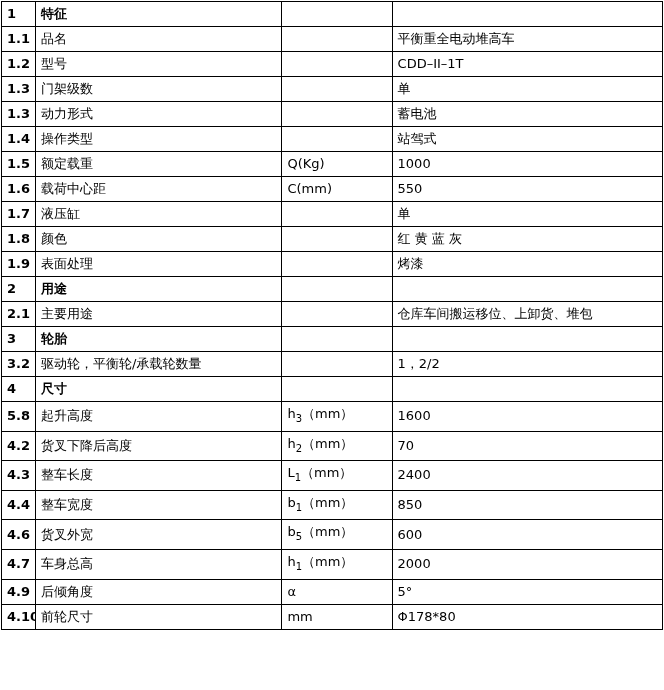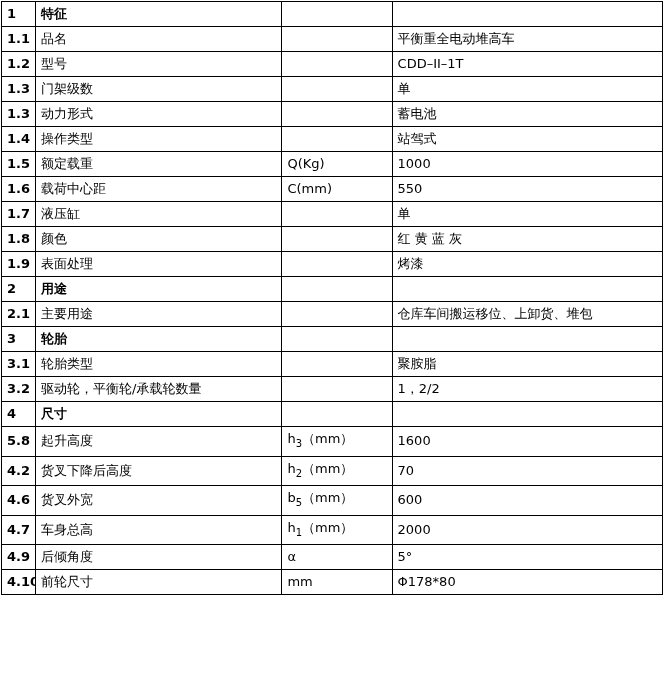--- a/index.html
+++ b/index.html
@@ -135,26 +135,20 @@
         <td></td>
         <td>仓库车间搬运移位、上卸货、堆包</td>
       </tr>
       <tr class="section">
         <td class="num">3</td>
         <td>轮胎</td>
         <td></td>
         <td></td>
       </tr>
       <tr>
-        <td class="num">3.1</td>
-        <td>轮胎类型</td>
-        <td></td>
-        <td>聚胺脂</td>
-      </tr>
-      <tr>
         <td class="num">3.2</td>
         <td>驱动轮，平衡轮/承载轮数量</td>
         <td></td>
         <td>1，2/2</td>
       </tr>
       <tr class="section">
         <td class="num">4</td>
         <td>尺寸</td>
         <td></td>
         <td></td>
@@ -165,20 +159,32 @@
         <td><span>h<span class="sub">3</span>（mm）</span></td>
         <td>1600</td>
       </tr>
       <tr>
         <td class="num">4.2</td>
         <td>货叉下降后高度</td>
         <td><span>h<span class="sub">2</span>（mm）</span></td>
         <td>70</td>
       </tr>
       <tr>
+        <td class="num">4.3</td>
+        <td>整车长度</td>
+        <td><span>L<span class="sub">1</span>（mm）</span></td>
+        <td>2400</td>
+      </tr>
+      <tr>
+        <td class="num">4.4</td>
+        <td>整车宽度</td>
+        <td><span>b<span class="sub">1</span>（mm）</span></td>
+        <td>850</td>
+      </tr>
+      <tr>
         <td class="num">4.6</td>
         <td>货叉外宽</td>
         <td><span>b<span class="sub">5</span>（mm）</span></td>
         <td>600</td>
       </tr>
       <tr>
         <td class="num">4.7</td>
         <td>车身总高</td>
         <td><span>h<span class="sub">1</span>（mm）</span></td>
         <td>2000</td>

